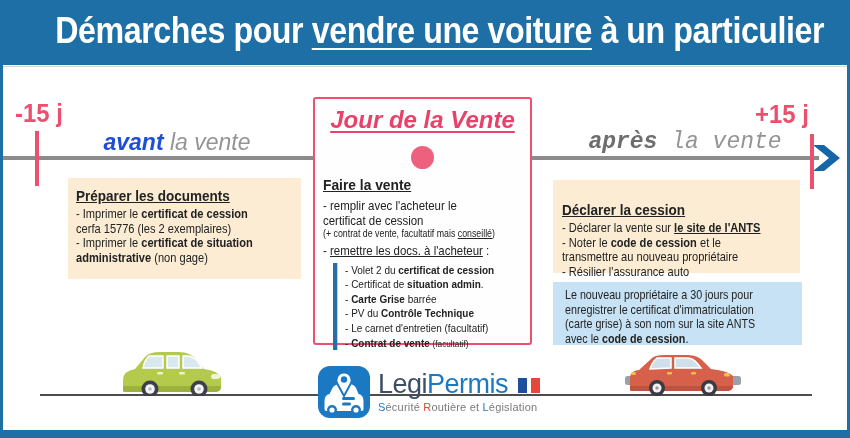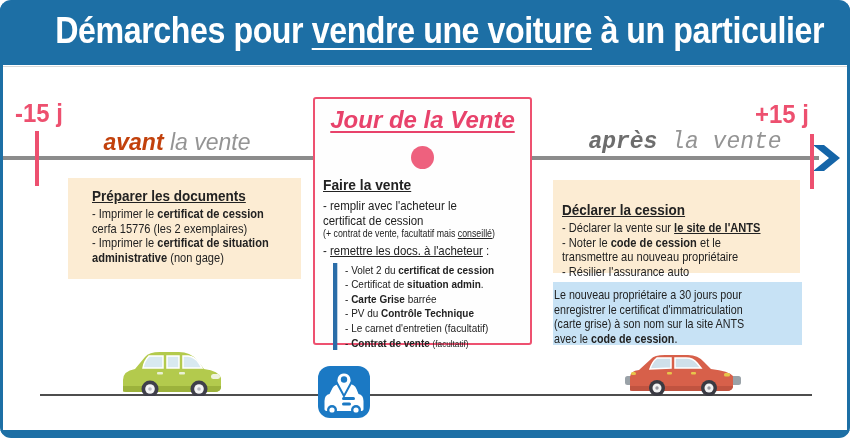--- a/index.html
+++ b/index.html
@@ -1,20 +1,19 @@
 <!DOCTYPE html>
 <html><head>
 <meta charset="utf-8">
 <style>
   * { margin:0; padding:0; box-sizing:border-box; }
   body { font-family:"Liberation Sans", sans-serif; background:#ffffff; }
   #frame {
     position:relative; width:850px; height:438px; background:#ffffff;
     overflow:hidden;
-    border-radius:11px;
   }
   .edge { position:absolute; top:0; bottom:0; width:3px; background:#1d6fa5; z-index:30; }
   .edge.left { left:0; } .edge.right { right:0; }
 
   
   #banner { position:absolute; left:0; top:0; width:850px; height:65px; background:#1d6fa5; z-index:20; }
   #banner h1 {
     position:absolute; left:0; right:0; top:0; height:65px; line-height:62px;
     text-align:center; color:#ffffff; font-size:37px; font-weight:bold;
     white-space:nowrap; transform:scaleX(0.87); transform-origin:50% 50%;
@@ -67,30 +66,30 @@
   #sale-note  { font-size:10px; line-height:1.25; }
   #sale-line2 { font-size:13px; margin-top:2px; }
   #doc-list {
     margin-top:5px; margin-left:10px; border-left:5px solid #2a6da8;
     padding-left:9px; font-size:11.6px; line-height:1.26;
     transform:scaleX(0.86); transform-origin:0 0; white-space:nowrap; color:#222;
   }
 
   
   .cream { background:#fcecd3; position:absolute; color:#222; }
-  #prepare-box { left:68px; top:178px; width:233px; height:101px; padding:9px 24px; }
+  #prepare-box { left:68px; top:178px; width:233px; height:101px; padding:9px 8px; }
   #declare-box { left:553px; top:180px; width:247px; height:93px; padding:21px 9px; }
   .box-title {
     font-size:15px; font-weight:bold; text-decoration:underline;
     margin-bottom:3px; white-space:nowrap; transform:scaleX(0.9); transform-origin:0 0;
   }
   .box-body { font-size:12.6px; line-height:1.17; }
   #notice-box {
     position:absolute; left:553px; top:282px; width:249px; height:63px;
-    background:#c7e2f5; padding:6px 1px; color:#222;
+    background:#c7e2f5; padding:6px 12px; color:#222;
   }
   #notice-box .box-body { font-size:12.2px; line-height:1.2; }
 
   .b { font-weight:bold; }
   .u { text-decoration:underline; }
   .sm { font-size:0.82em; }
 
   
   #ground { position:absolute; left:40px; top:394px; width:772px; height:2px; background:#4d4d4d; }
   #car-green { position:absolute; left:113px; top:347px; }
@@ -121,21 +120,21 @@
   <div id="banner-sep"></div>
 
   <div id="tl-line"></div>
   <svg id="tl-arrow" width="28" height="26" viewBox="0 0 28 26">
     <polygon points="0,0 11,0 27,13 11,26 0,26 16,13" fill="#1565a8"></polygon>
   </svg>
   <div class="tick" id="tick-left"></div>
   <div class="tick" id="tick-right"></div>
   <div class="marker" id="marker-left">-15 j</div>
   <div class="marker" id="marker-right">+15 j</div>
-  <div class="phase" id="phase-before"><span class="b" style="color: #c2410c;">avant</span><span> la vente</span></div>
+  <div class="phase" id="phase-before"><span class="b" style="color: #1d4ed8;">avant</span><span> la vente</span></div>
   <div class="phase" id="phase-after"><span class="b" style="color: rgb(109, 109, 109);">après</span><span> la vente</span></div>
 
   <div id="sale-box">
     <div id="sale-title">Jour de la Vente</div>
     <div id="sale-dot"></div>
     <div id="sale-content">
       <div id="sale-box-title">Faire la vente</div>
       <div id="sale-line1" class="condense"><span>- remplir avec l'acheteur le</span><br><span>certificat de cession</span></div>
       <div id="sale-note" class="condense"><span>(+ contrat de vente, facultatif mais </span><span class="u">conseillé</span><span>)</span></div>
       <div id="sale-line2" class="condense"><span>- </span><span class="u">remettre les docs. à l'acheteur</span><span> :</span></div>
@@ -211,15 +210,19 @@
     <rect x="24" y="31" width="13" height="3" rx="1.5" fill="#1b79c4"></rect>
     <rect x="24" y="36.5" width="9" height="3" rx="1.5" fill="#1b79c4"></rect>
     <circle cx="14" cy="44" r="5" fill="#1b79c4"></circle>
     <circle cx="14" cy="44" r="2.6" fill="#ffffff"></circle>
     <circle cx="38" cy="44" r="5" fill="#1b79c4"></circle>
     <circle cx="38" cy="44" r="2.6" fill="#ffffff"></circle>
     <path d="M26 30 L19.5 18 Q17.5 14.5 19 11 Q21 6.5 26 6.5 Q31 6.5 33 11 Q34.5 14.5 32.5 18 Z" fill="#ffffff" stroke="#1b79c4" stroke-width="2"></path>
     <circle cx="26" cy="13.5" r="3.2" fill="#1b79c4"></circle>
   </svg>
 
+  <div id="logo-text">
+    <span id="logo-name"><span class="p1">Legi</span><span class="p2">Permis</span><span class="flag" id="flag-blue"></span><span class="flag" id="flag-red"></span></span>
+    <div id="logo-tagline"><span style="color: rgb(27, 121, 196);">S</span><span>écurité </span><span style="color: rgb(232, 69, 60);">R</span><span>outière et </span><span style="color: rgb(27, 121, 196);">L</span><span>égislation</span></div>
+  </div>
 
   <div id="bottom-bar"></div>
 </div>
 
 </body></html>

